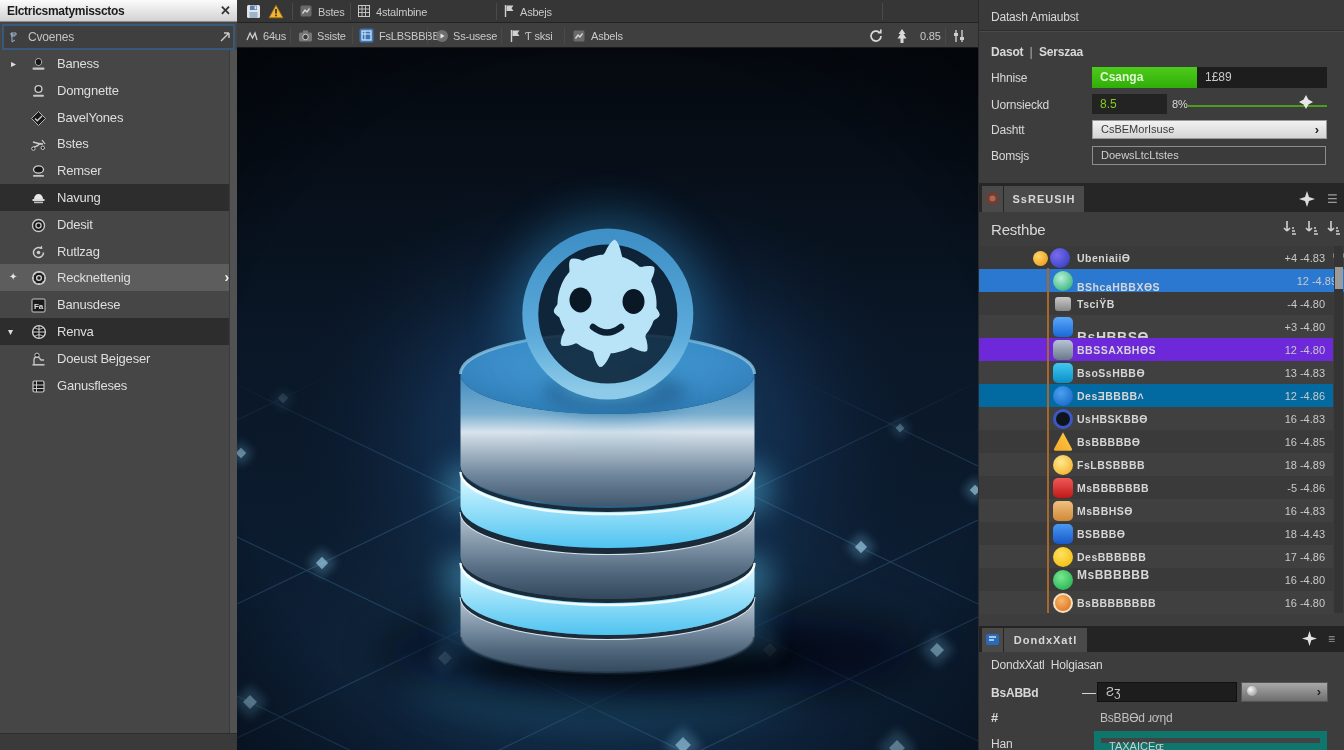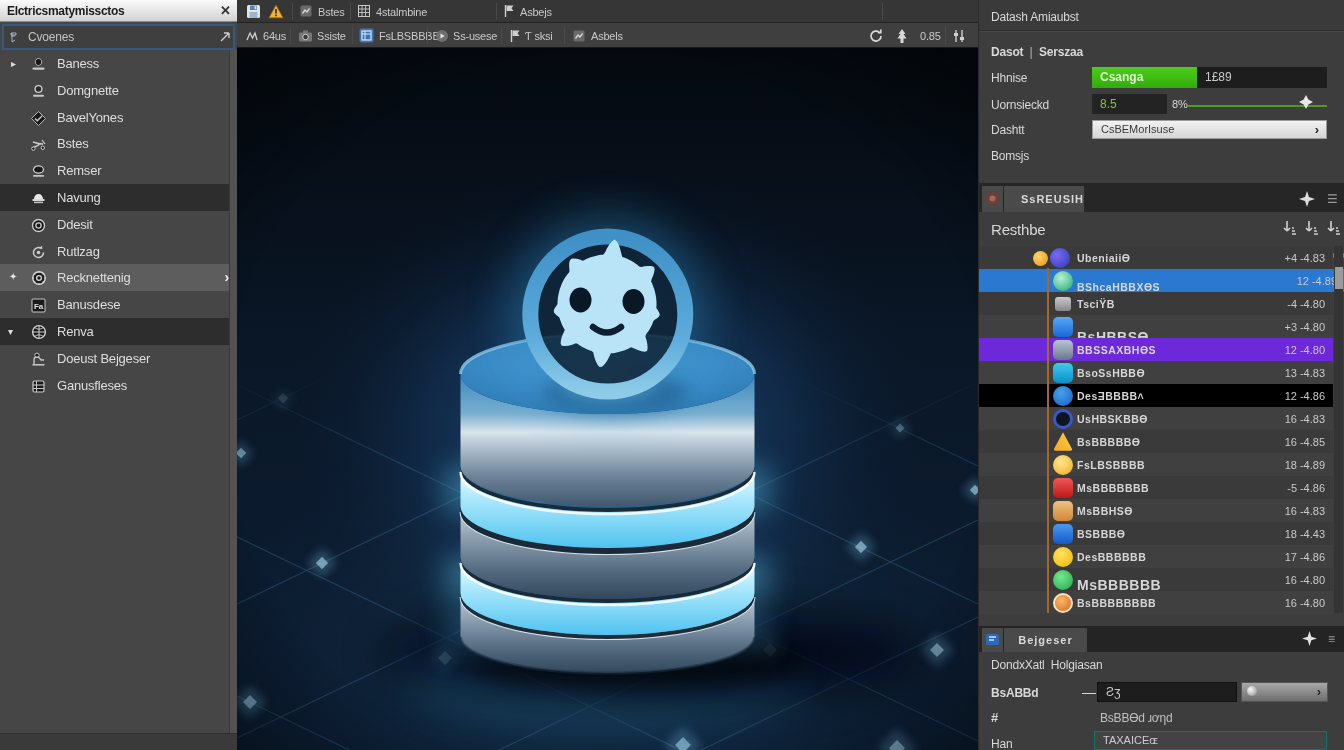--- a/index.html
+++ b/index.html
@@ -415,28 +415,29 @@
   <div class="rtxt" style="left:12px;top:98px">Uornsieckd</div>
   <div class="abs" style="left:113px;top:94px;width:75px;height:20px;background:#232323;color:#84cc16;font-size:12px;line-height:20px;padding-left:8px">8.5</div>
   <div class="rtxt" style="left:193px;top:98px;font-size:11px">8%</div>
   <div class="abs" style="left:208px;top:105px;width:140px;height:2px;background:#4c9c1e"></div>
   <svg class="abs" style="left:320px;top:95px" width="14" height="14" viewBox="0 0 14 14">
         <path d="M7 0l2.4 4.6L14 7 9.4 9.4 7 14 4.6 9.4 0 7l4.6-2.4z" fill="#e8e8e8"></path>
       </svg>
   <div class="rtxt" style="left:12px;top:123px">Dashtt</div>
   <div class="abs" style="left:113px;top:120px;width:235px;height:19px;background:linear-gradient(#f2f2f2,#d5d5d5);border:1px solid #9a9a9a;color:#3a3a3a;font-size:11px;line-height:17px;padding-left:8px">CsBEMorIsuse<span style="position:absolute;right:7px;top:0px;color:#222;font-weight:bold;font-size:13px">›</span></div>
   <div class="rtxt" style="left:12px;top:149px">Bomsjs</div>
+  <div class="abs" style="left:113px;top:146px;width:234px;height:19px;background:#3b3b3b;border:1px solid #8d8d8d;color:#cfcfcf;font-size:11px;line-height:17px;padding-left:8px">DoewsLtcLtstes</div>
   <div class="tabbar" style="top:183px;height:29px"></div>
   <div class="abs" style="left:3px;top:186px;width:21px;height:26px;background:#4a4a4a">
         <svg style="position:absolute;left:3px;top:5px" width="15" height="15" viewBox="0 0 15 15">
           <circle cx="7.5" cy="7.5" r="6" fill="#7a3a2a"></circle>
           <circle cx="7.5" cy="7.5" r="3" fill="#b88" opacity="0.6"></circle>
         </svg>
       </div>
-  <div class="tab" style="left:25px;top:186px;width:80px;height:26px;line-height:26px;text-align:right;letter-spacing:1px">SsREUSIH</div>
+  <div class="tab" style="left:25px;top:186px;width:80px;height:26px;line-height:26px;text-align:center;letter-spacing:1px">SsREUSIH</div>
   <svg class="abs" style="left:319px;top:190px" width="18" height="18" viewBox="0 0 18 18">
         <path d="M9 1l2 6 6 2-6 2-2 6-2-6-6-2 6-2z" fill="#dcdcdc"></path>
       </svg>
   <div class="rtxt" style="left:348px;top:192px;color:#9a9a9a;font-size:12px">☰</div>
   <div class="rtxt" style="left:12px;top:221px;font-size:15px">Resthbe</div>
   <svg class="abs" style="left:303px;top:220px" width="16" height="16" viewBox="0 0 16 16">
         <path d="M5 1v10M5 11l-3-3M5 11l3-3" stroke="#d0d0d0" stroke-width="1.6" fill="none"></path>
         <path d="M10 14h4M10 11h3M10 8h2" stroke="#d0d0d0" stroke-width="1.4"></path>
       </svg>
   <svg class="abs" style="left:325px;top:220px" width="16" height="16" viewBox="0 0 16 16">
@@ -477,21 +478,21 @@
         <span class="nm" style="left:98px;top:6px;font-size:10.5px">BBSSAXBHƟS</span>
         <span class="num1">12</span>
         <span class="num2">-4.80</span>
       </div>
   <div class="lrow" style="top:360.5px;height:23.0px;width:354px;background:#404040">
         <span class="appico" style="background:linear-gradient(#42c8f0,#0890c8)"></span>
         <span class="nm" style="left:98px;top:6px;font-size:10.5px">BsoSsHBBƟ</span>
         <span class="num1">13</span>
         <span class="num2">-4.83</span>
       </div>
-  <div class="lrow" style="top:383.5px;height:23.0px;width:354px;background:#000000">
+  <div class="lrow" style="top:383.5px;height:23.0px;width:354px;background:#0369a1">
         <span class="appico" style="background:radial-gradient(circle at 40% 35%,#4aa0f0,#1060c0);border-radius:50%"></span>
         <span class="nm" style="left:98px;top:6px;font-size:10.5px">DesƎBBBB˄</span>
         <span class="num1">12</span>
         <span class="num2">-4.86</span>
       </div>
   <div class="lrow" style="top:406.5px;height:23.0px;width:354px;background:#404040">
         <span class="appico" style="background:#10141c;border-radius:50%;border:3px solid #3a58c8"></span>
         <span class="nm" style="left:98px;top:6px;font-size:10.5px">UsHBSKBBƟ</span>
         <span class="num1">16</span>
         <span class="num2">-4.83</span>
@@ -527,21 +528,21 @@
         <span class="num2">-4.43</span>
       </div>
   <div class="lrow" style="top:544.5px;height:23.0px;width:354px;background:#404040">
         <span class="appico" style="background:radial-gradient(circle at 40% 35%,#ffe060,#f0b800);border-radius:50%"></span>
         <span class="nm" style="left:98px;top:6px;font-size:10.5px">DesBBBBBB</span>
         <span class="num1">17</span>
         <span class="num2">-4.86</span>
       </div>
   <div class="lrow" style="top:567.5px;height:23.0px;width:354px;background:#3a3a3a">
         <span class="appico" style="background:radial-gradient(circle at 40% 35%,#78e890,#18a848);border-radius:50%"></span>
-        <span class="nm" style="left:98px;top:9px;font-size:14px">MsBBBBBB</span>
+        <span class="nm" style="left:98px;top:0;font-size:12px">MsBBBBBB</span>
         <span class="num1">16</span>
         <span class="num2">-4.80</span>
       </div>
   <div class="lrow" style="top:590.5px;height:23.0px;width:354px;background:#404040">
         <span class="appico" style="background:radial-gradient(circle at 40% 35%,#f8b868,#d86818);border-radius:50%;border:2px solid #f8e0c0"></span>
         <span class="nm" style="left:98px;top:6px;font-size:10.5px">BsBBBBBBBB</span>
         <span class="num1">16</span>
         <span class="num2">-4.80</span>
       </div>
   <div class="abs" style="left:354px;top:250px;width:11px;height:11px;border:1.5px solid #9a9a9a;border-radius:50%"></div>
@@ -549,32 +550,32 @@
   <div class="abs" style="left:355px;top:246px;width:9px;height:367px;background:#343434"></div>
   <div class="abs" style="left:356px;top:267px;width:8px;height:22px;background:#9b9b9b"></div>
   <div class="abs" style="left:0;top:614px;width:366px;height:12px;background:#3d3d3d"></div>
   <div class="tabbar" style="top:626px;height:26px;background:#242424"></div>
   <div class="abs" style="left:3px;top:628px;width:21px;height:24px;background:#4a4a4a">
         <svg style="position:absolute;left:3px;top:4px" width="15" height="15" viewBox="0 0 15 15">
           <rect x="1" y="2" width="13" height="11" rx="2" fill="#2a6ab8"></rect>
           <path d="M4 5h7M4 8h5" stroke="#cfe4fa" stroke-width="1.3"></path>
         </svg>
       </div>
-  <div class="tab" style="left:25px;top:628px;width:83px;height:24px;line-height:24px;text-align:center;letter-spacing:1px">Bejgeser</div>
+  <div class="tab" style="left:25px;top:628px;width:83px;height:24px;line-height:24px;text-align:center;letter-spacing:1px">DondxXatl</div>
   <svg class="abs" style="left:322px;top:630px" width="17" height="17" viewBox="0 0 17 17">
         <path d="M8.5 1l1.8 5.7L16 8.5l-5.7 1.8L8.5 16l-1.8-5.7L1 8.5l5.7-1.8z" fill="#e2e2e2"></path>
       </svg>
   <div class="rtxt" style="left:349px;top:632px;color:#9a9a9a;font-size:12px">≡</div>
   <div class="rtxt" style="left:12px;top:658px">DondxXatl&nbsp; Holgiasan</div>
   <div class="rtxt" style="left:12px;top:686px;font-weight:bold">BsABBd</div>
   <div class="rtxt" style="left:103px;top:684px;font-size:14px">—</div>
   <div class="abs" style="left:118px;top:682px;width:140px;height:20px;background:#1d1d1d;border:1px solid #111;color:#c9c9c9;font-size:12px;line-height:18px;padding-left:8px">Ƨʒ</div>
   <div class="abs" style="left:262px;top:682px;width:87px;height:20px;background:linear-gradient(#a8a8a8,#6e6e6e);border:1px solid #555">
         <span style="position:absolute;left:5px;top:3px;width:10px;height:10px;background:radial-gradient(circle at 35% 35%,#f8f8f8,#888);border-radius:50%"></span>
         <span style="position:absolute;right:6px;top:1px;color:#222;font-weight:bold;font-size:13px">›</span>
       </div>
   <div class="rtxt" style="left:12px;top:710px;font-weight:bold;font-size:13px">#</div>
   <div class="rtxt" style="left:121px;top:711px;color:#c0c0c0">BsBBƟd ɹơƞd</div>
   <div class="rtxt" style="left:12px;top:737px">Han</div>
-  <div class="abs" style="left:115px;top:731px;width:233px;height:19px;background:#434343;border:1px solid #0f766e;color:#cdcdcd;font-size:11px;line-height:17px;padding-left:8px">TAXAICEɶ</div>
+  <div class="abs" style="left:115px;top:731px;width:233px;height:19px;background:#434343;border:7px solid #0f766e;color:#cdcdcd;font-size:11px;line-height:17px;padding-left:8px">TAXAICEɶ</div>
     </div>
 
 </div>
 
 </body></html>

